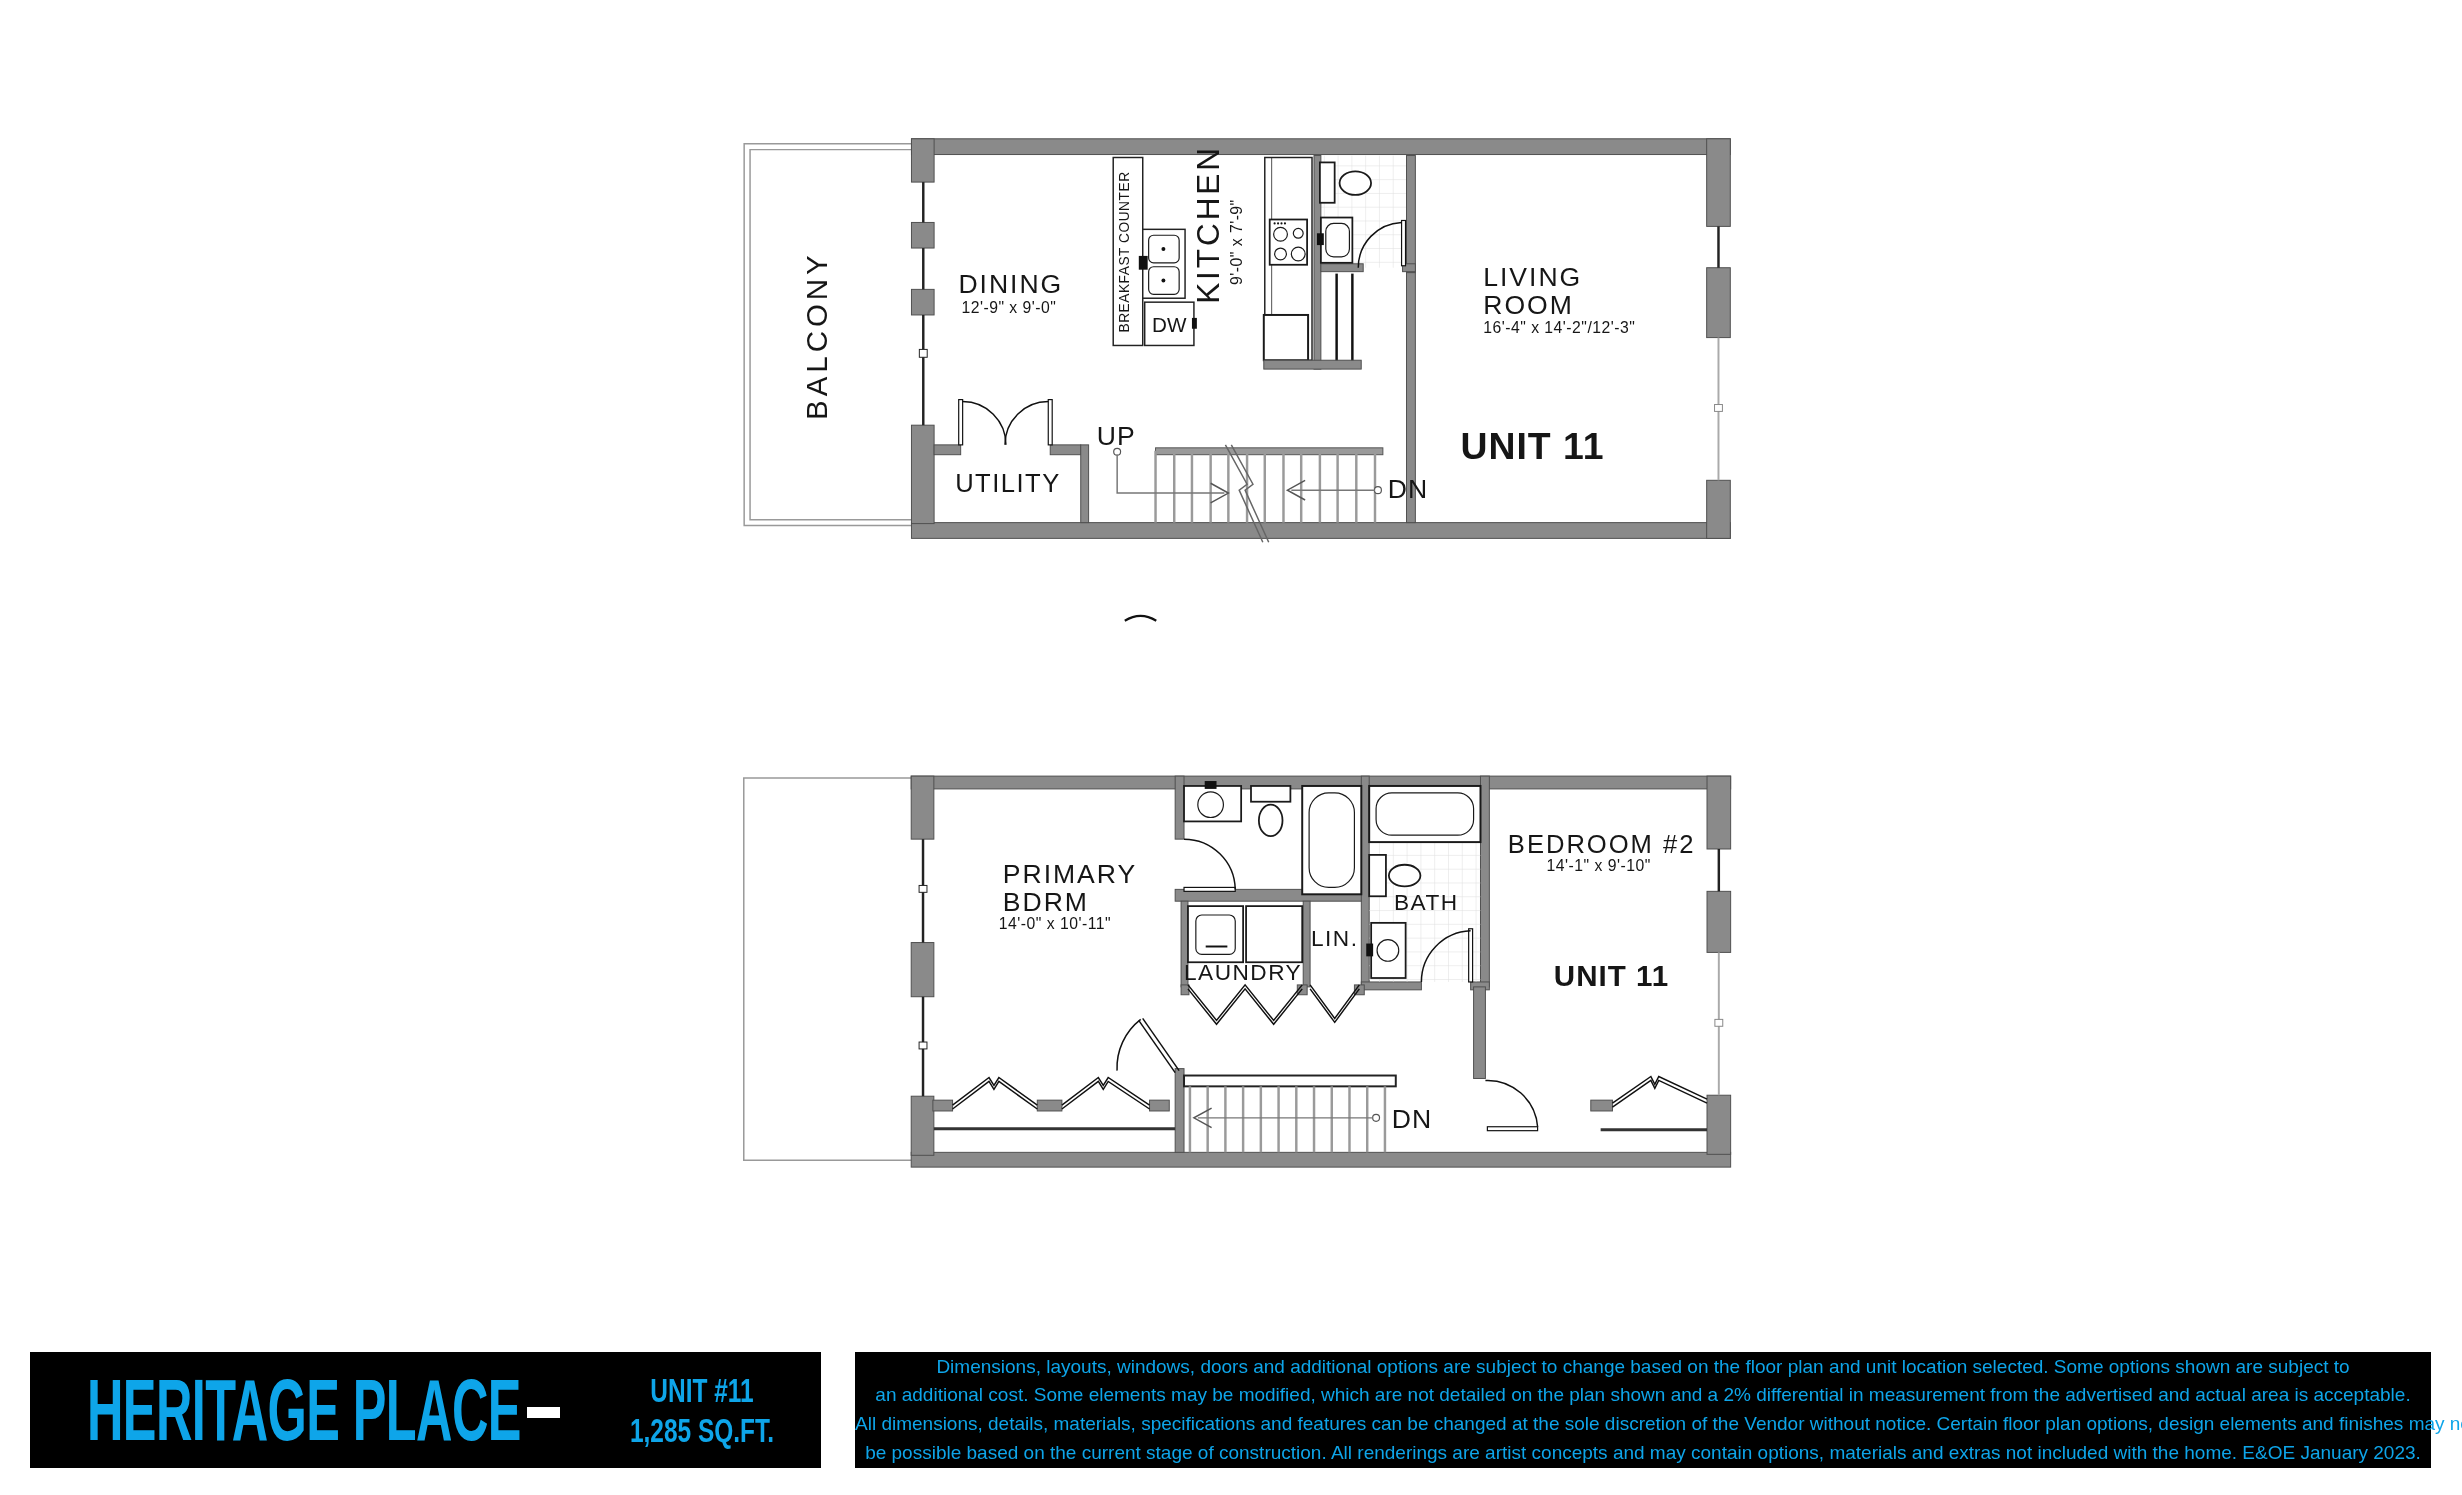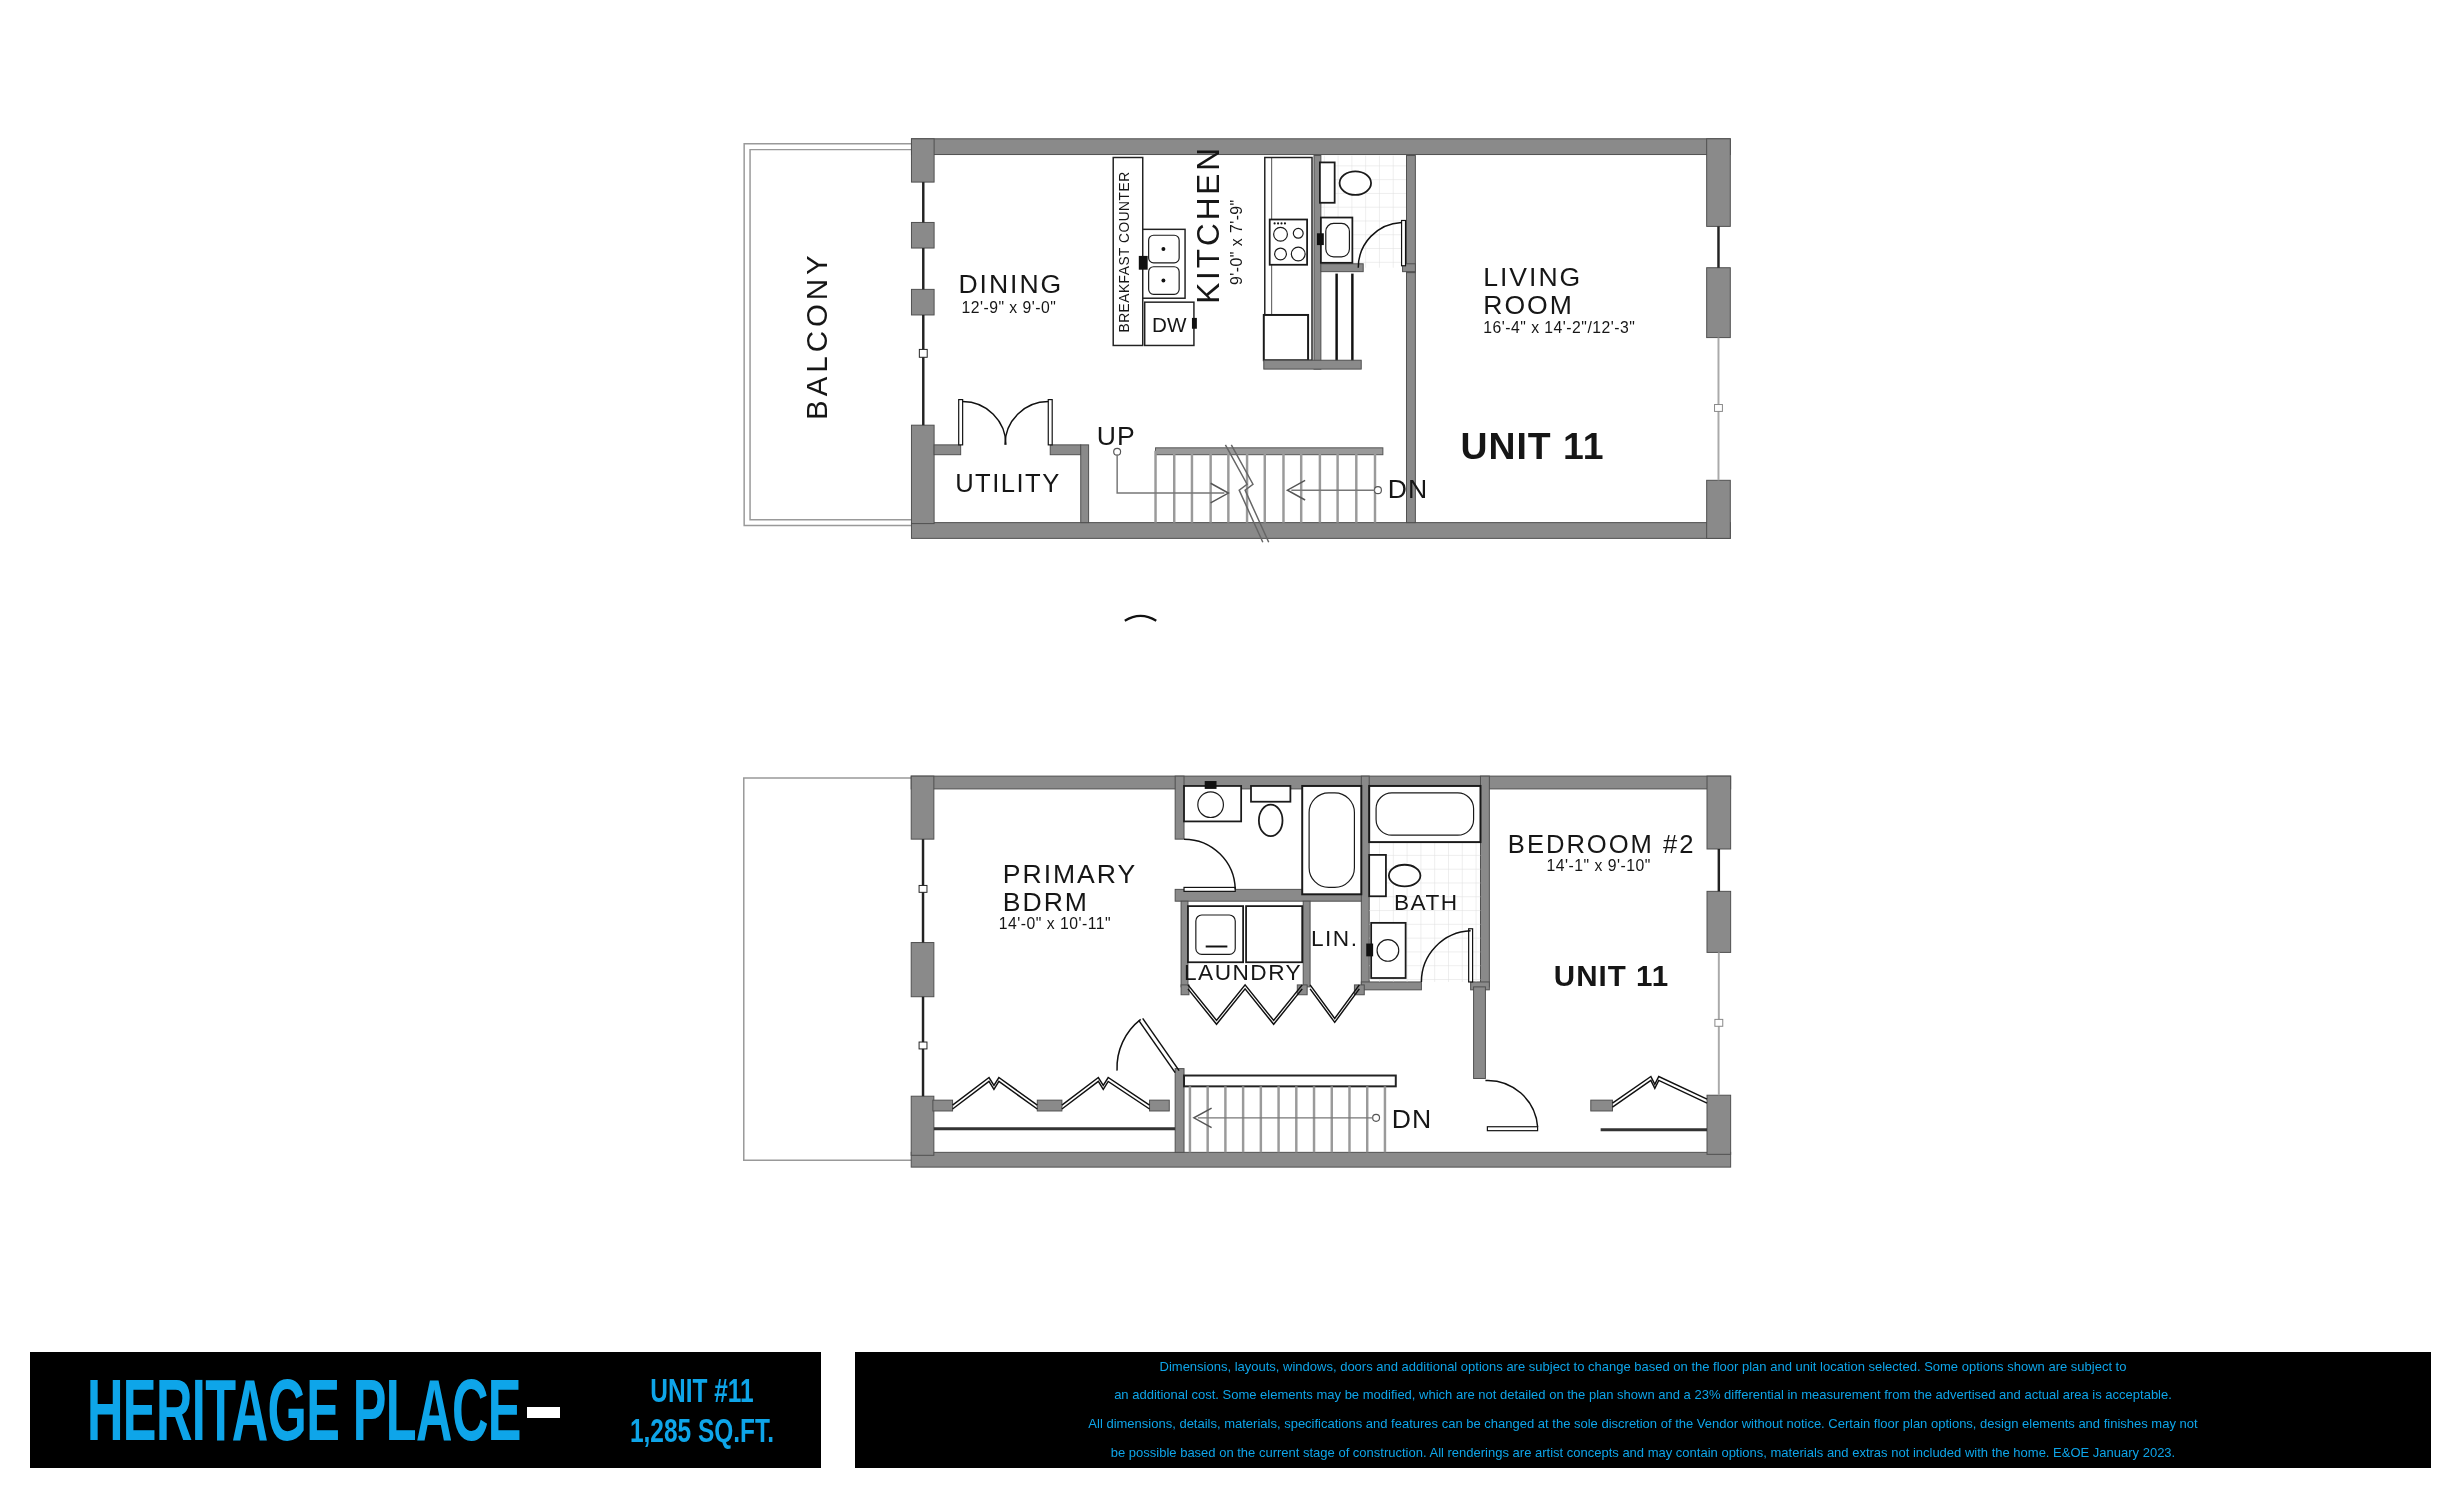--- a/index.html
+++ b/index.html
@@ -34,21 +34,21 @@
   .bar-left{left:29.6px;top:1352px;width:791px;height:116px;display:flex;align-items:center;}
   .brand{font-weight:bold;font-size:87px;white-space:nowrap;transform:scaleX(0.58);
          transform-origin:left center;margin-left:57px;letter-spacing:-1px;}
   .sep{width:33px;height:10.8px;background:#ffffff;position:absolute;left:497px;top:55px;}
   .unitcol{position:absolute;left:561px;top:0;width:222px;height:116px;display:flex;
            flex-direction:column;justify-content:center;text-align:center;}
   .unitcol div{font-weight:bold;font-size:34px;line-height:40px;transform:scaleX(0.72);
                transform-origin:center;white-space:nowrap;}
   .bar-right{left:855px;top:1352px;width:1576px;height:116px;display:flex;flex-direction:column;
              justify-content:center;text-align:center;}
-  .bar-right div{font-size:13px;line-height:28.6px;white-space:nowrap;}
+  .bar-right div{font-size:19px;line-height:28.6px;white-space:nowrap;}
 </style>
 </head>
 <body>
 
 <svg class="plan" style="left:729px;top:126px;" width="1044" height="435" viewBox="740 128 1060 442">
   <defs>
     <pattern id="tile1" width="14" height="14" patternUnits="userSpaceOnUse">
       <path d="M14,0 H0 V14" fill="none" stroke="#dddddd" stroke-width="1"></path>
     </pattern>
   </defs>
@@ -330,17 +330,17 @@
   <div class="brand">HERITAGE PLACE</div>
   <div class="sep"></div>
   <div class="unitcol">
     <div>UNIT #11</div>
     <div>1,285 SQ.FT.</div>
   </div>
 </div>
 
 <div class="bar bar-right">
   <div>Dimensions, layouts, windows, doors and additional options are subject to change based on the floor plan and unit location selected. Some options shown are subject to</div>
-  <div>an additional cost. Some elements may be modified, which are not detailed on the plan shown and a 23% differential in measurement from the advertised and actual area is acceptable.</div>
+  <div>an additional cost. Some elements may be modified, which are not detailed on the plan shown and a 2% differential in measurement from the advertised and actual area is acceptable.</div>
   <div>All dimensions, details, materials, specifications and features can be changed at the sole discretion of the Vendor without notice. Certain floor plan options, design elements and finishes may not</div>
   <div>be possible based on the current stage of construction. All renderings are artist concepts and may contain options, materials and extras not included with the home. E&amp;OE January 2023.</div>
 </div>
 
 
 </body></html>

